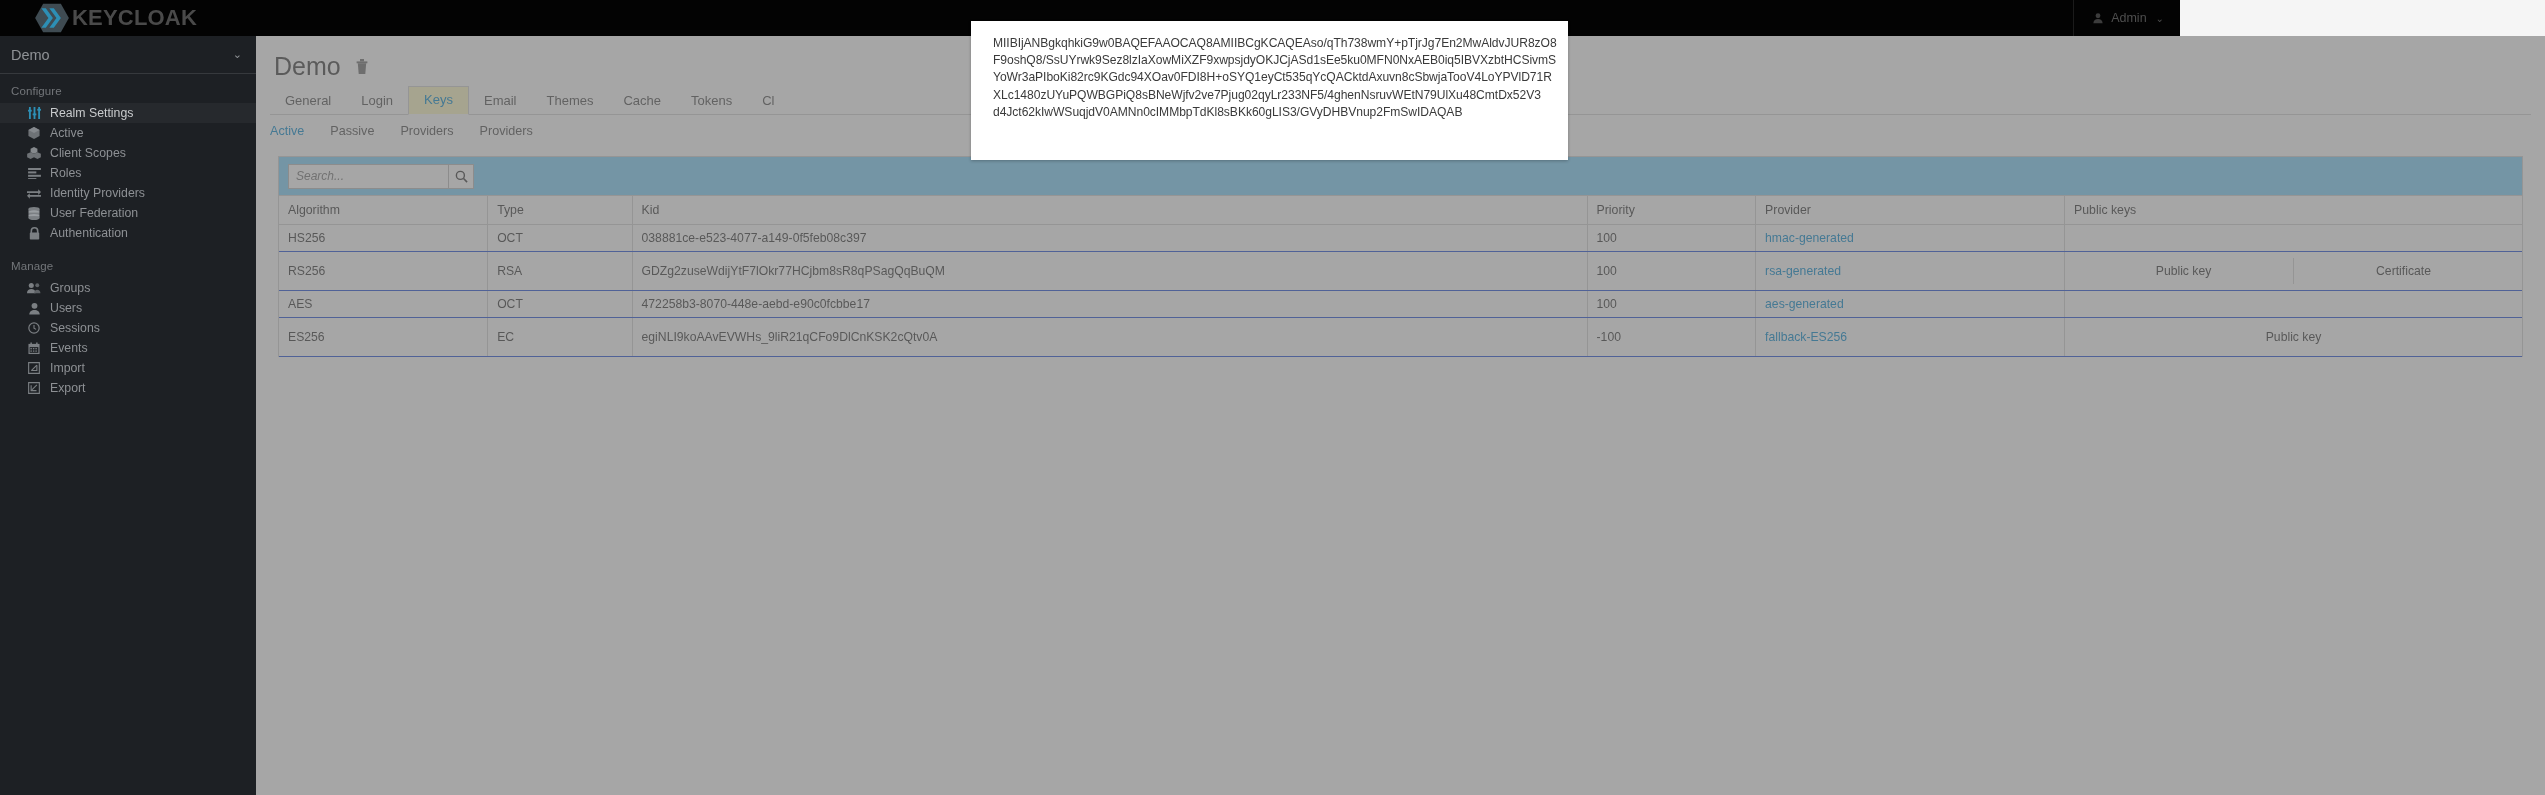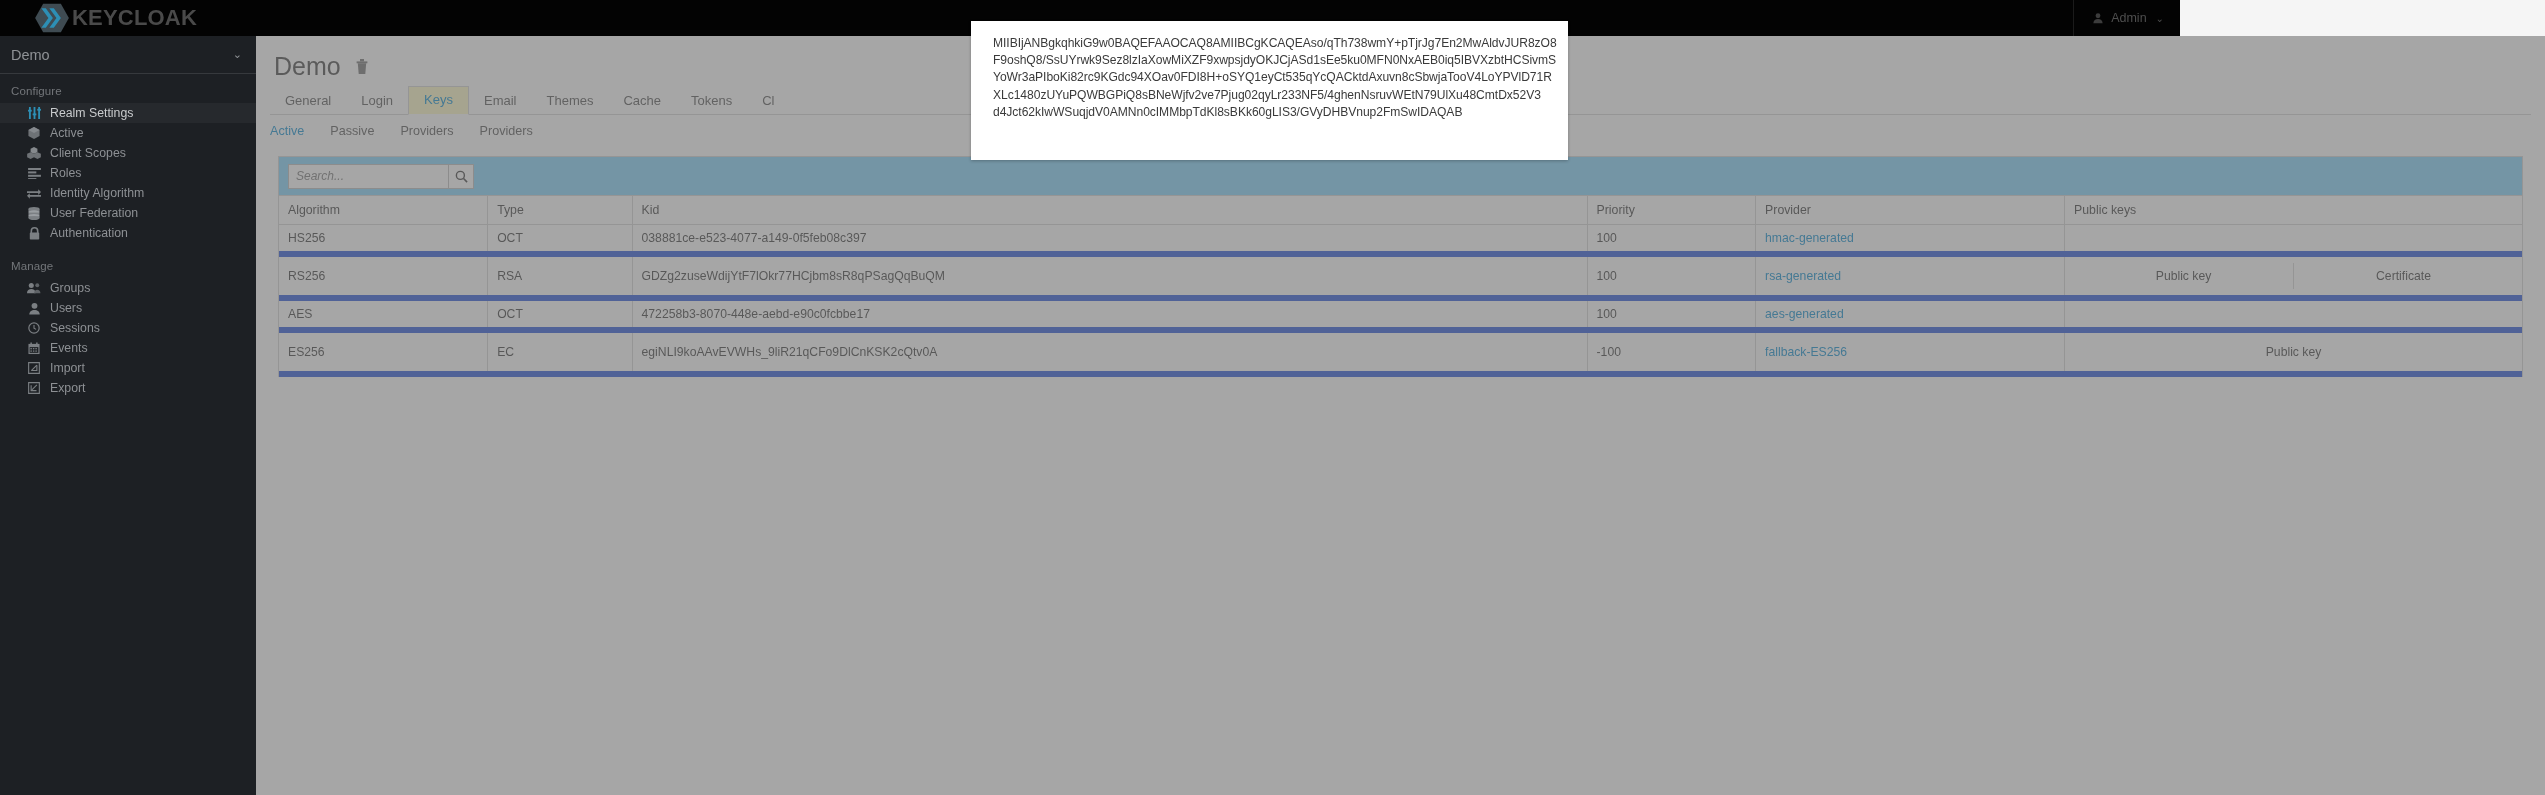--- a/index.html
+++ b/index.html
@@ -98,21 +98,21 @@
   }
 
   table.keys { width: 100%; border-collapse: collapse; table-layout: fixed; }
   table.keys th {
     text-align: left; font-size: 12.3px; color: #333; font-weight: normal;
     padding: 7px 9px; border-top: 1px solid #d1d1d1; border-bottom: 1px solid #d1d1d1;
     border-right: 1px solid #d1d1d1; background: #fff;
   }
   table.keys td {
     font-size: 12.2px; color: #333; padding: 6px 9px;
-    border-bottom: 6px solid #1d4ed8; border-right: 1px solid #d1d1d1;
+    border-bottom: 1px solid #1d4ed8; border-right: 1px solid #d1d1d1;
     overflow: hidden; white-space: nowrap;
   }
   table.keys th:last-child, table.keys td:last-child { border-right: none; }
   td.link a, .prov-link { color: #0088ce; text-decoration: none; cursor: pointer; }
   td.pk { padding: 0; }
   .pk-inner { display: flex; width: 100%; }
   .pk-cell {
     flex: 1; text-align: center; font-size: 12.2px; color: #333;
     padding: 6px 0; cursor: pointer;
   }
@@ -214,21 +214,21 @@
       <span class="ni-lbl">Roles</span>
     </div>
 
     <div class="nav-item">
       <span class="ni-ico">
         <svg width="14" height="11" viewBox="0 0 15 11">
           <path d="M0 3 L12 3 L12 1 L15 4 L12 7 L12 5 L0 5 Z" fill="#7b7f83"></path>
           <path d="M15 9 L3 9 L3 11 L0 8 L3 5.2 L3 7 L15 7 Z" fill="#7b7f83"></path>
         </svg>
       </span>
-      <span class="ni-lbl">Identity Algorithm</span>
+      <span class="ni-lbl">Identity Providers</span>
     </div>
 
     <div class="nav-item">
       <span class="ni-ico">
         <svg width="12" height="13" viewBox="0 0 13 14">
           <ellipse cx="6.5" cy="2" rx="6" ry="2" fill="#7b7f83"></ellipse>
           <rect x="0.5" y="2" width="12" height="3.4" fill="#7b7f83"></rect>
           <ellipse cx="6.5" cy="5.6" rx="6" ry="2" fill="#9a9ea2"></ellipse>
           <rect x="0.5" y="6" width="12" height="3.4" fill="#7b7f83"></rect>
           <ellipse cx="6.5" cy="9.6" rx="6" ry="2" fill="#9a9ea2"></ellipse>

